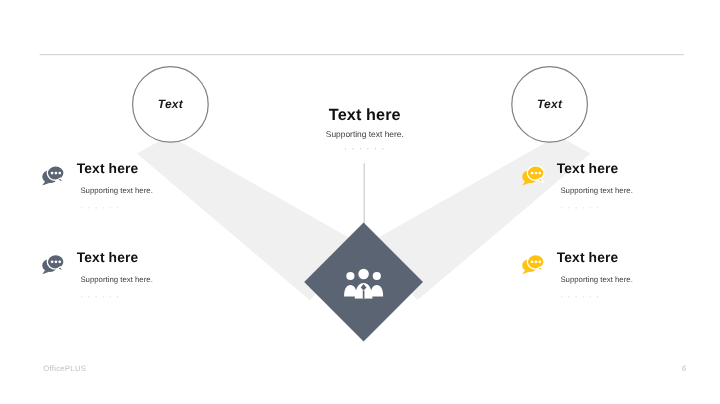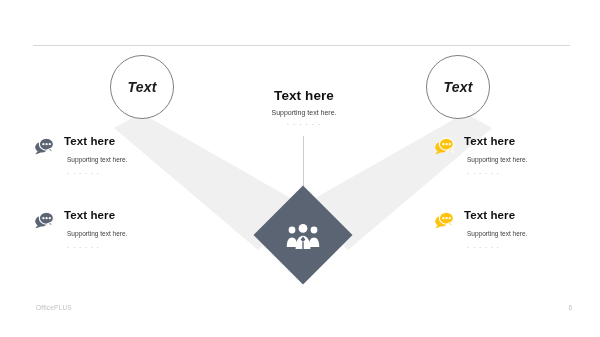--- a/index.html
+++ b/index.html
@@ -44,21 +44,21 @@
     width: 62px;
     height: 62px;
     border-radius: 50%;
     border: 1px solid #7b7f86;
     background: #ffffff;
     display: flex;
     align-items: center;
     justify-content: center;
   }
   .circle span {
-    font-size: 14px;
+    font-size: 10px;
     font-weight: bold;
     font-style: italic;
     color: #1a1a1a;
     letter-spacing: .2px;
   }
   #circle-left  { left: 110px; top: 55px; }
   #circle-right { left: 426px; top: 55px; }
 
   
   .center-head {

